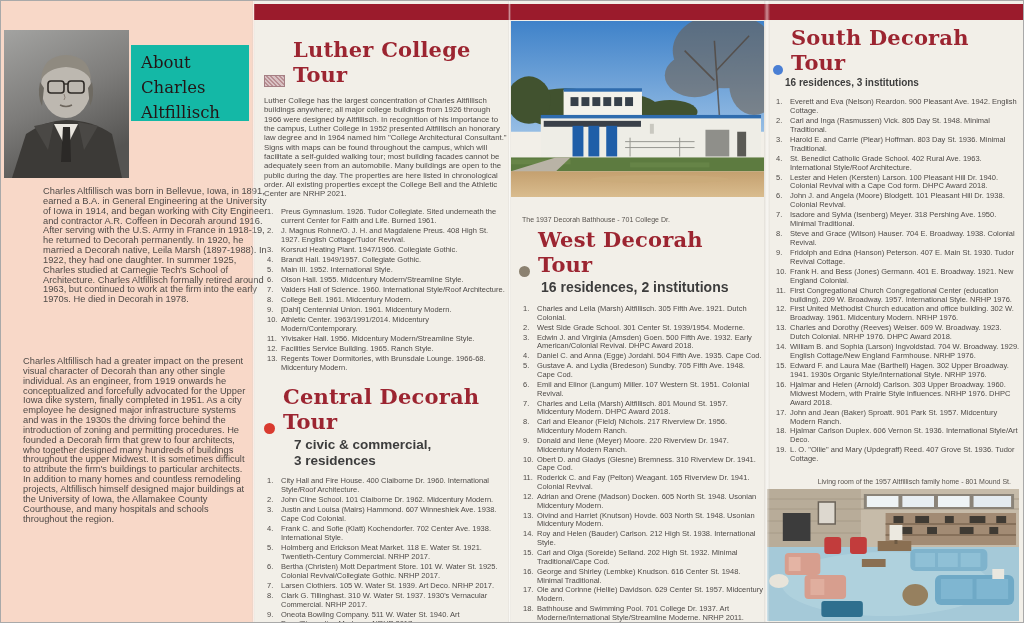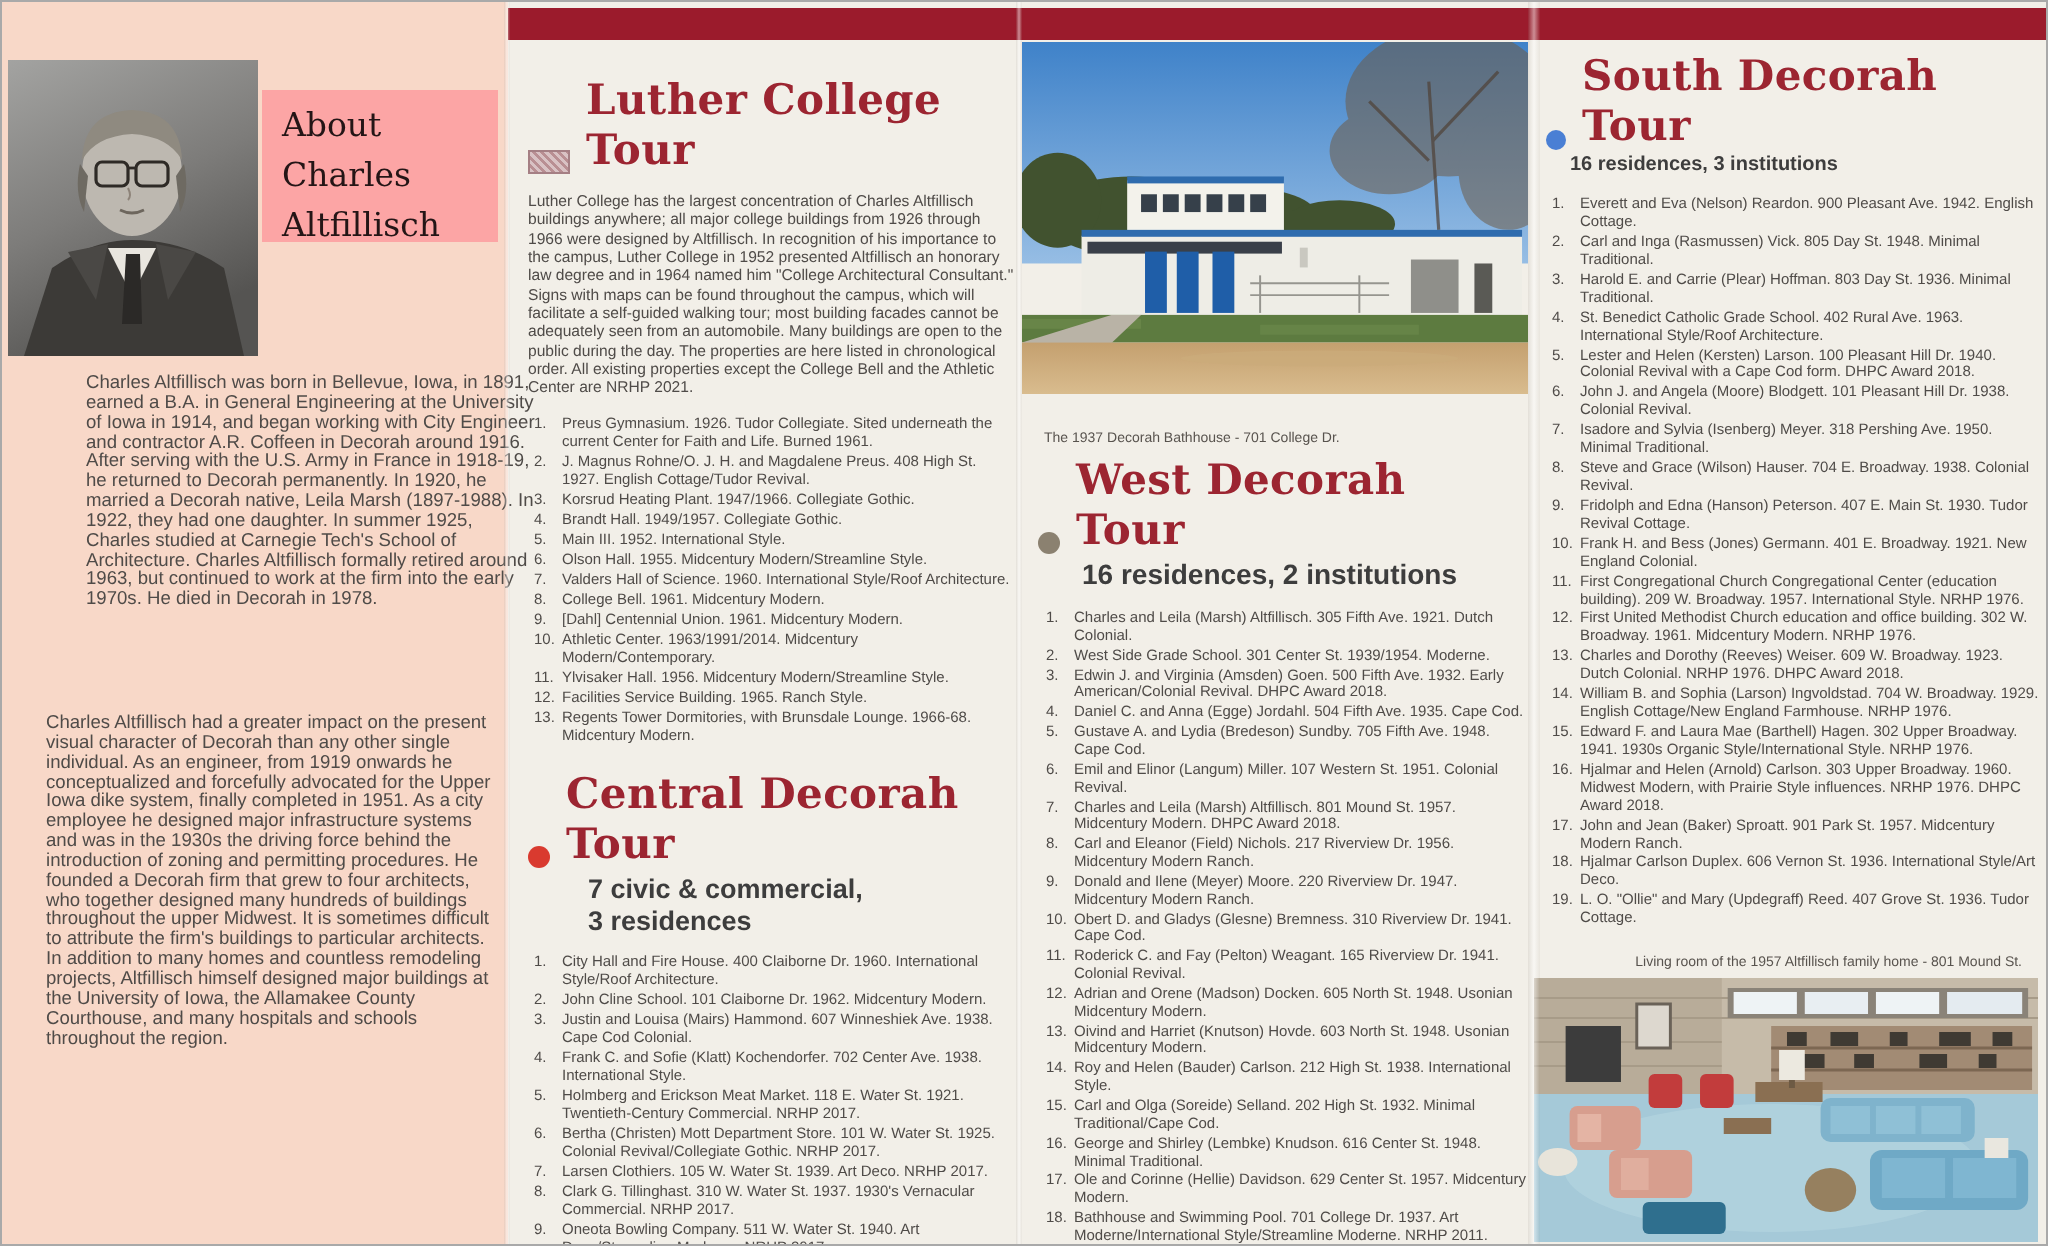--- a/index.html
+++ b/index.html
@@ -3,21 +3,21 @@
 <meta charset="utf-8">
 <style>
   * { margin:0; padding:0; box-sizing:border-box; }
   html,body { width:1024px; height:623px; }
   body { font-family:"Liberation Sans", sans-serif; background:#e8e8e8; }
   .page { position:relative; width:1024px; height:623px; background:#f2efe8; border:1px solid #a9a9a9; overflow:hidden; }
 
   
   .left-panel { position:absolute; left:0; top:0; width:253px; height:623px; background:#f8d8c8; }
   .portrait { position:absolute; left:3px; top:29px; width:125px; height:148px; }
-  .about-title { position:absolute; left:130px; top:44px; width:118px; height:76px; background:#fca5a5;
+  .about-title { position:absolute; left:130px; top:44px; width:118px; height:76px; background:#14b8a6;
     color:#241516; font-family:"DejaVu Serif", serif; font-size:16.5px; line-height:1.5; padding:6px 0 0 10px; }
   .bio { position:absolute; left:22px; width:225px; color:#4f4b48; font-size:9.3px; line-height:1.06; }
   .bio.p1 { top:186px;margin-left:20px; }
   .bio.p2 { top:356px; }
 
   
   .red-band { position:absolute; left:253px; top:3px; width:771px; height:16px; background:#9b1b2c; }
 
   
   .tour-head { display:flex; align-items:flex-end; gap:8px; }

